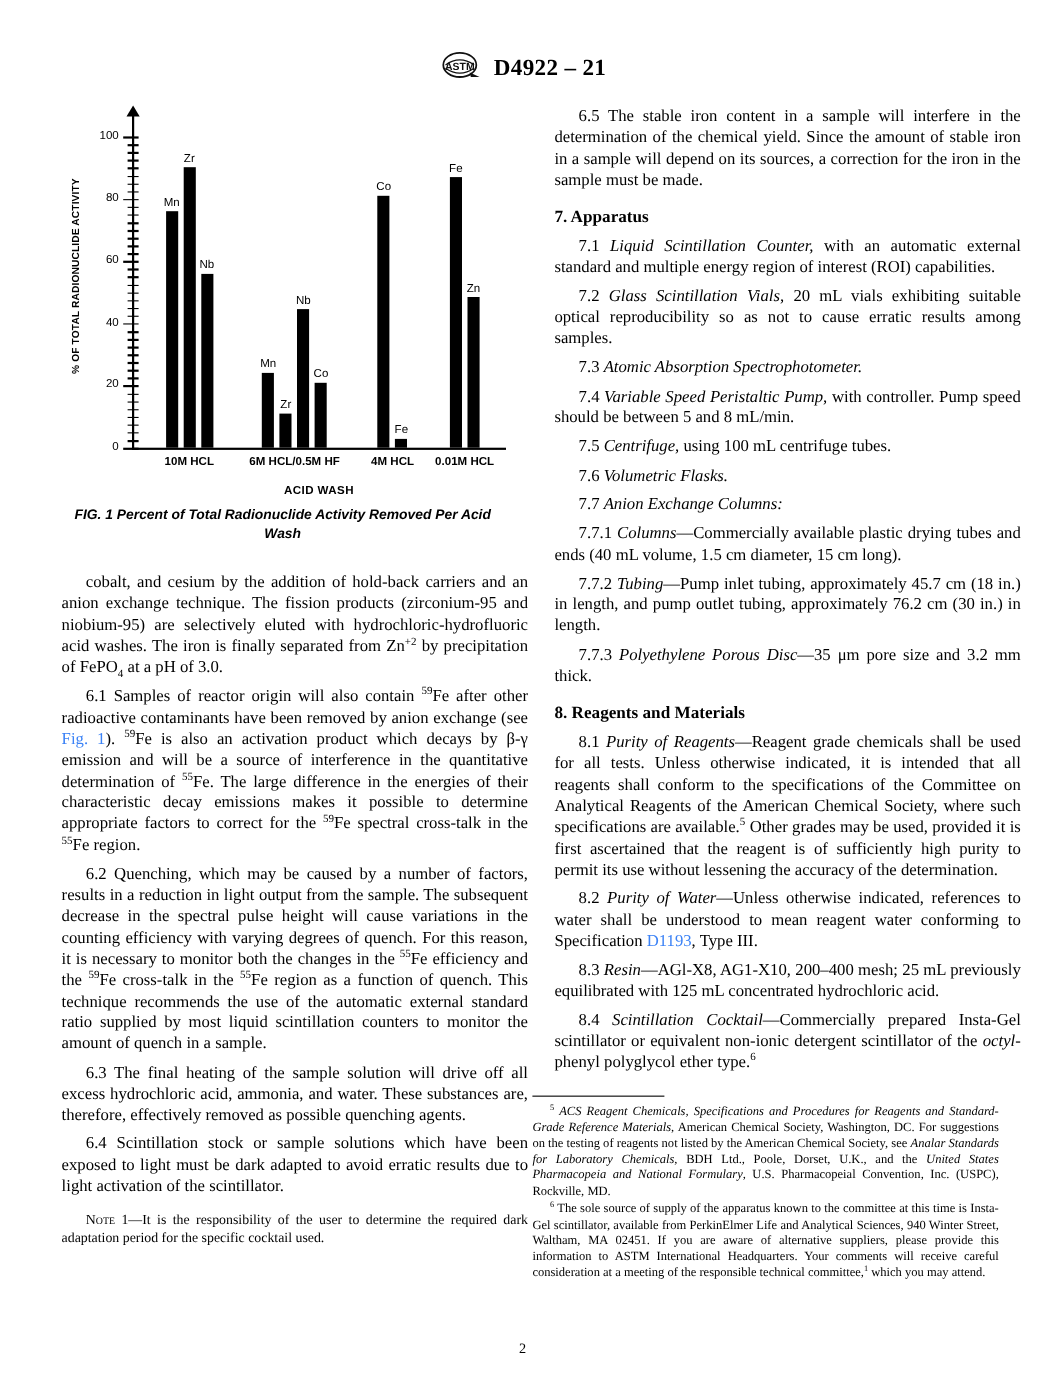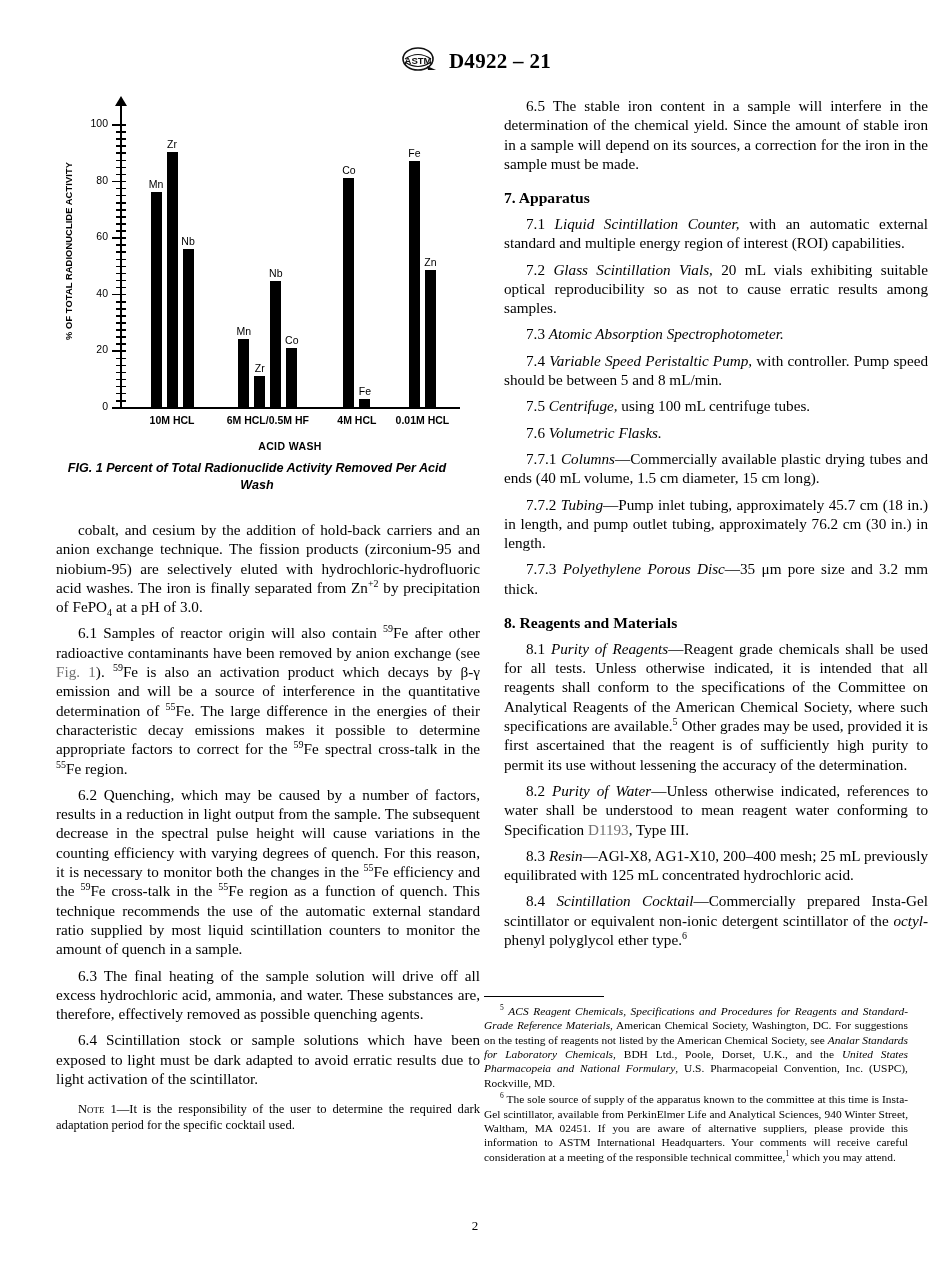--- a/index.html
+++ b/index.html
@@ -62,21 +62,21 @@
   .sec-head {
     font-family: "Liberation Serif", serif;
     font-weight: bold;
     font-size: 15.6px;
     margin: 15px 0 6px 0;
     text-indent: 0;
     text-align: left;
   }
   .tight + .tight { margin-top: 0px; }
   i, .it { font-style: italic; }
-  .lnk { color: #737373; }
+  .lnk { color: #3b82f6; }
   sup { font-size: 0.66em; vertical-align: super; line-height: 0; }
   sub { font-size: 0.66em; vertical-align: sub; line-height: 0; }
 
   .note {
     font-size: 12.6px;
     line-height: 1.26;
     text-align: justify;
     margin-top: 14px;
     text-indent: 22px;
   }
@@ -339,20 +339,21 @@
 
 <div class="col col-right">
   <p class="para">6.5  The stable iron content in a sample will interfere in the determination of the chemical yield. Since the amount of stable iron in a sample will depend on its sources, a correction for the iron in the sample must be made.</p>
   <div class="sec-head">7.  Apparatus</div>
   <p class="para">7.1  <i>Liquid Scintillation Counter,</i> with an automatic external standard and multiple energy region of interest (ROI) capabilities.</p>
   <p class="para">7.2  <i>Glass Scintillation Vials,</i> 20 mL vials exhibiting suitable optical reproducibility so as not to cause erratic results among samples.</p>
   <p class="para">7.3  <i>Atomic Absorption Spectrophotometer.</i></p>
   <p class="para">7.4  <i>Variable Speed Peristaltic Pump,</i> with controller. Pump speed should be between 5 and 8 mL/min.</p>
   <p class="para">7.5  <i>Centrifuge,</i> using 100 mL centrifuge tubes.</p>
   <p class="para">7.6  <i>Volumetric Flasks.</i></p>
+  <p class="para tight">7.7  <i>Anion Exchange Columns:</i></p>
   <p class="para tight">7.7.1  <i>Columns</i>—Commercially available plastic drying tubes and ends (40 mL volume, 1.5 cm diameter, 15 cm long).</p>
   <p class="para tight">7.7.2  <i>Tubing</i>—Pump inlet tubing, approximately 45.7 cm (18 in.) in length, and pump outlet tubing, approximately 76.2 cm (30 in.) in length.</p>
   <p class="para tight">7.7.3  <i>Polyethylene Porous Disc</i>—35 μm pore size and 3.2 mm thick.</p>
   <div class="sec-head">8.  Reagents and Materials</div>
   <p class="para">8.1  <i>Purity of Reagents</i>—Reagent grade chemicals shall be used for all tests. Unless otherwise indicated, it is intended that all reagents shall conform to the specifications of the Committee on Analytical Reagents of the American Chemical Society, where such specifications are available.<sup>5</sup> Other grades may be used, provided it is first ascertained that the reagent is of sufficiently high purity to permit its use without lessening the accuracy of the determination.</p>
   <p class="para">8.2  <i>Purity of Water</i>—Unless otherwise indicated, references to water shall be understood to mean reagent water conforming to Specification <span class="lnk">D1193</span>, Type III.</p>
   <p class="para">8.3  <i>Resin</i>—AGl-X8, AG1-X10, 200–400 mesh; 25 mL previously equilibrated with 125 mL concentrated hydrochloric acid.</p>
   <p class="para">8.4  <i>Scintillation Cocktail</i>—Commercially prepared Insta-Gel scintillator or equivalent non-ionic detergent scintillator of the <i>octyl</i>-phenyl polyglycol ether type.<sup>6</sup></p>
 </div>
 

